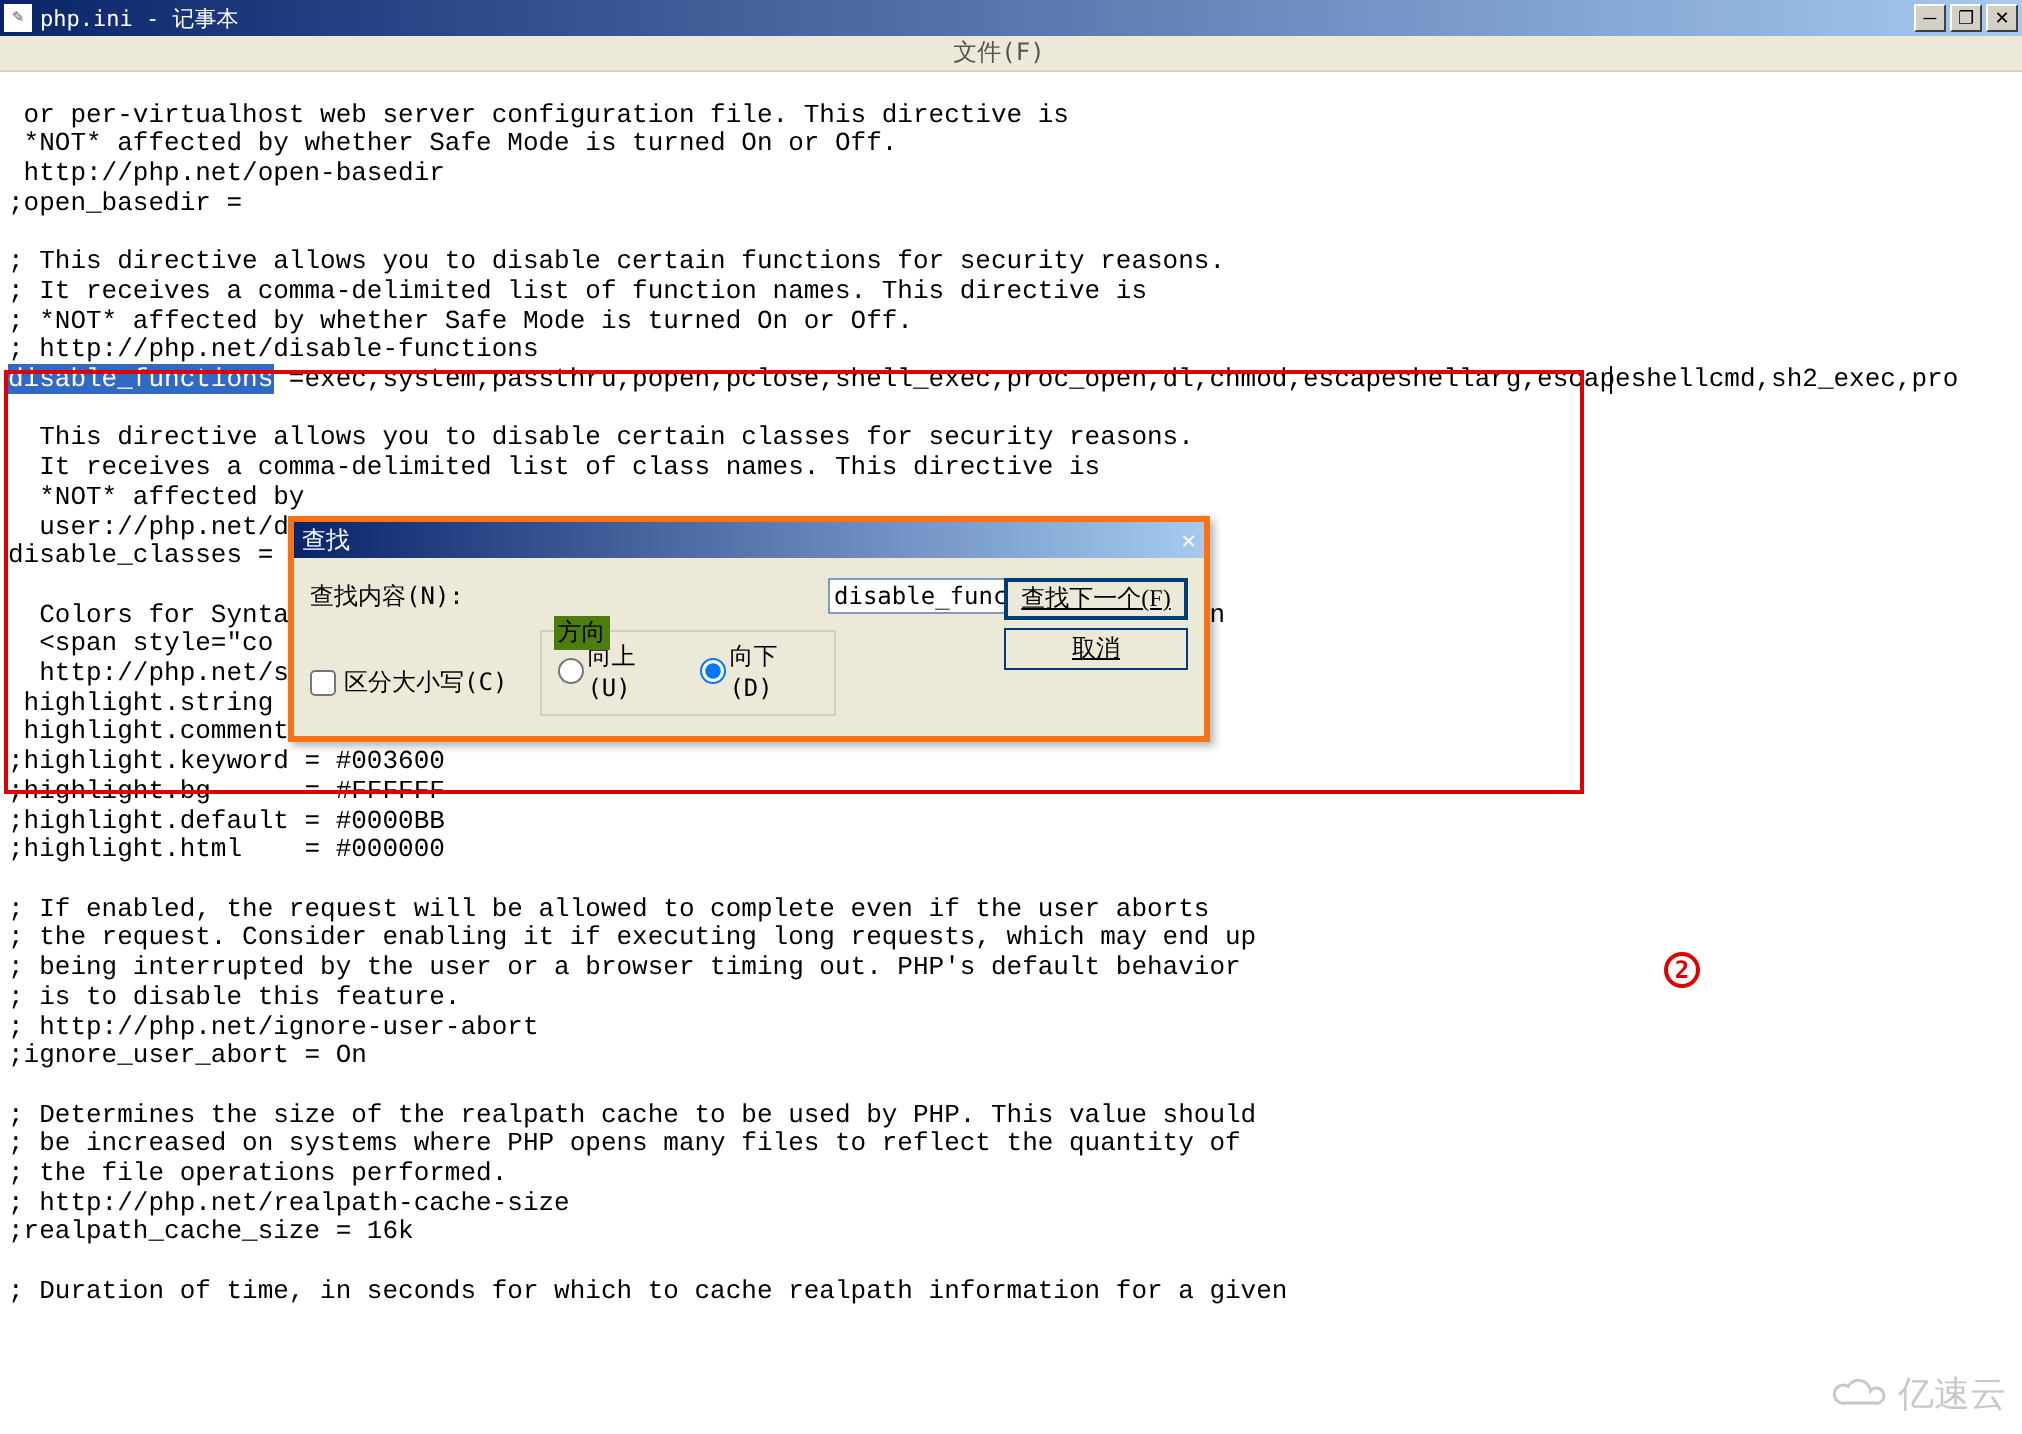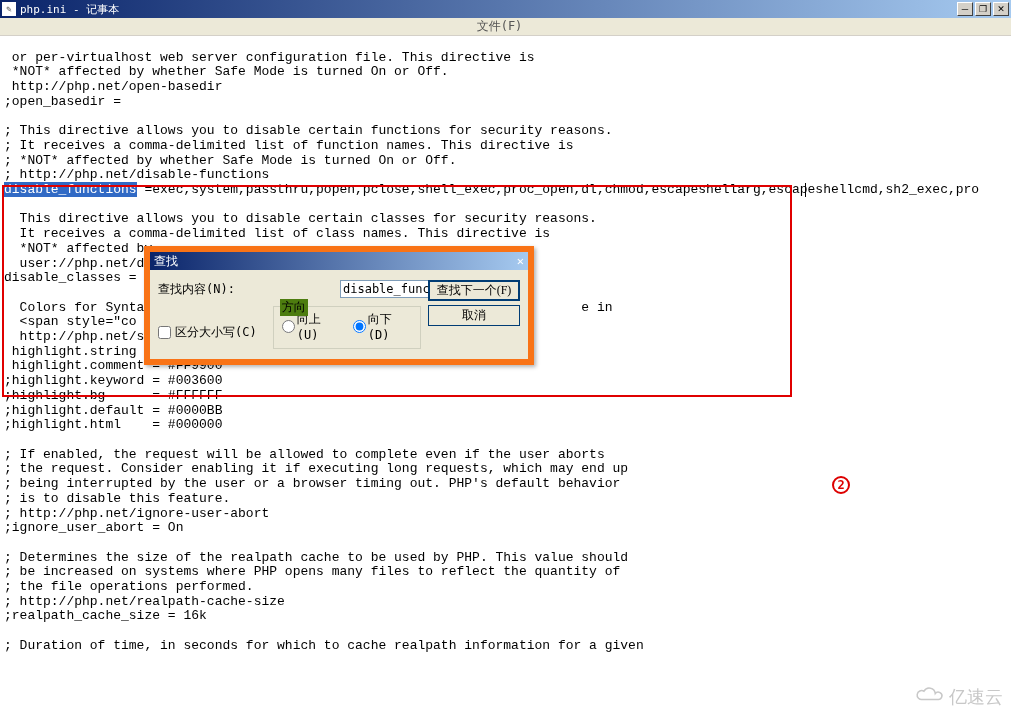--- a/index.html
+++ b/index.html
@@ -95,24 +95,24 @@
   border-radius: 50%;
   display: flex;
   align-items: center;
   justify-content: center;
   color: #d00;
   font-size: 12px;
   font-weight: bold;
 }
 .find-dialog {
   position: absolute;
-  left: 144px; top: 246px;
-  width: 390px;
+  left: 144px; top: 258px;
+  width: 461px;
   background: #ece9d8;
-  border: 6px solid #f97316;
+  border: 3px solid #f97316;
   box-shadow: 2px 2px 4px rgba(0,0,0,0.3);
 }
 .find-dialog .dlg-title {
   background: linear-gradient(to right, #0a246a, #a6caf0);
   color: #fff;
   height: 18px;
   display: flex;
   align-items: center;
   padding: 0 4px;
   font-size: 12px;
@@ -135,20 +135,21 @@
 .btn {
   width: 92px; height: 21px;
   background: #ece9d8;
   border: 1px solid #003c74;
   font-size: 12px;
   font-family: "SimSun";
   display: flex;
   align-items: center;
   justify-content: center;
   margin-bottom: 4px;
+  text-decoration: underline;
 }
 .btn.default { border: 2px solid #003c74; }
 .btn-col { position: absolute; right: 8px; top: 28px; }
 .fieldset {
   border: 1px solid #d0d0bf;
   padding: 4px 8px 6px 8px;
   position: relative;
   width: 148px;
   margin-left: 140px;
 }
@@ -162,20 +163,21 @@
 .radio-row span, .chk-row span { display: flex; align-items: center; gap: 2px; }
 .chk-row { display: flex; align-items: center; gap: 4px; margin-top: 6px; }
 input[type=radio], input[type=checkbox] { margin: 0; }
 .watermark {
   position: absolute;
   right: 8px;
   bottom: 8px;
   font-size: 18px;
   color: #c8c8c8;
   display: flex;
+  align-items: center;
   gap: 4px;
   font-family: Arial;
 }
 .watermark svg { width: 30px; height: 20px; }
 </style>
 </head>
 <body>
 
 <div class="titlebar">
   <span class="icon">✎</span>

